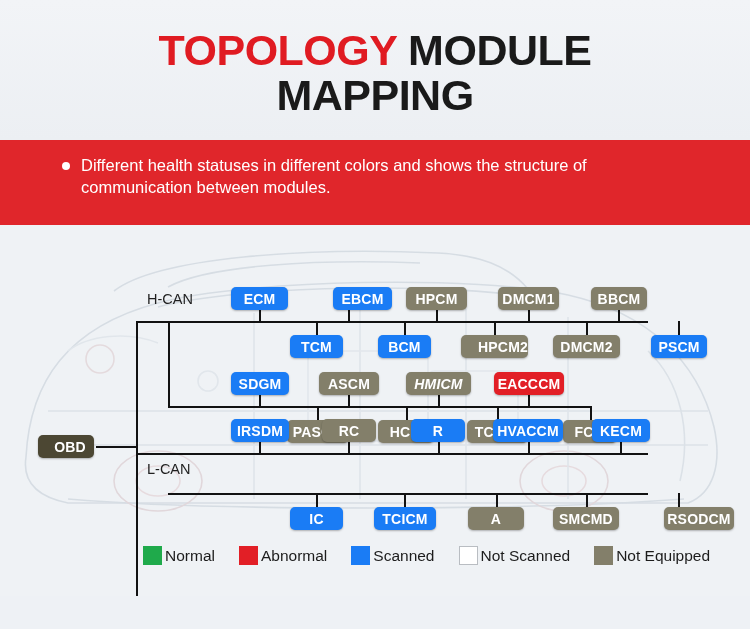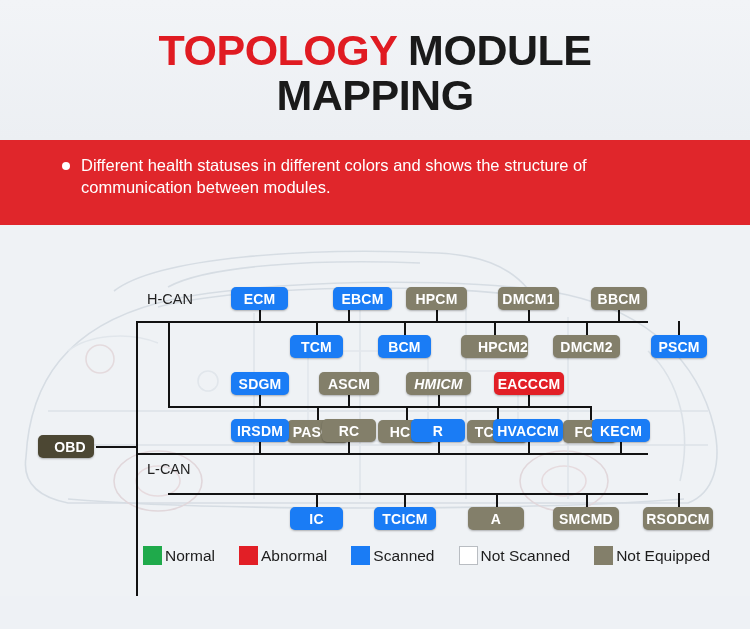--- a/index.html
+++ b/index.html
@@ -332,17 +332,17 @@
     </div>
   <div class="chip blue" style="left:374px; top:282px; width:62px;">
       <span>TCICM</span>
     </div>
   <div class="chip olive" style="left:468px; top:282px; width:56px;">
       <span>A</span>
     </div>
   <div class="chip olive" style="left:553px; top:282px; width:66px;">
       <span>SMCMD</span>
     </div>
-  <div class="chip olive" style="left:643px; top:282px; width:70px;">
+  <div class="chip olive" style="left:664px; top:282px; width:70px;">
       <span>RSODCM</span>
     </div>
 
 </div>
 
 </body></html>

